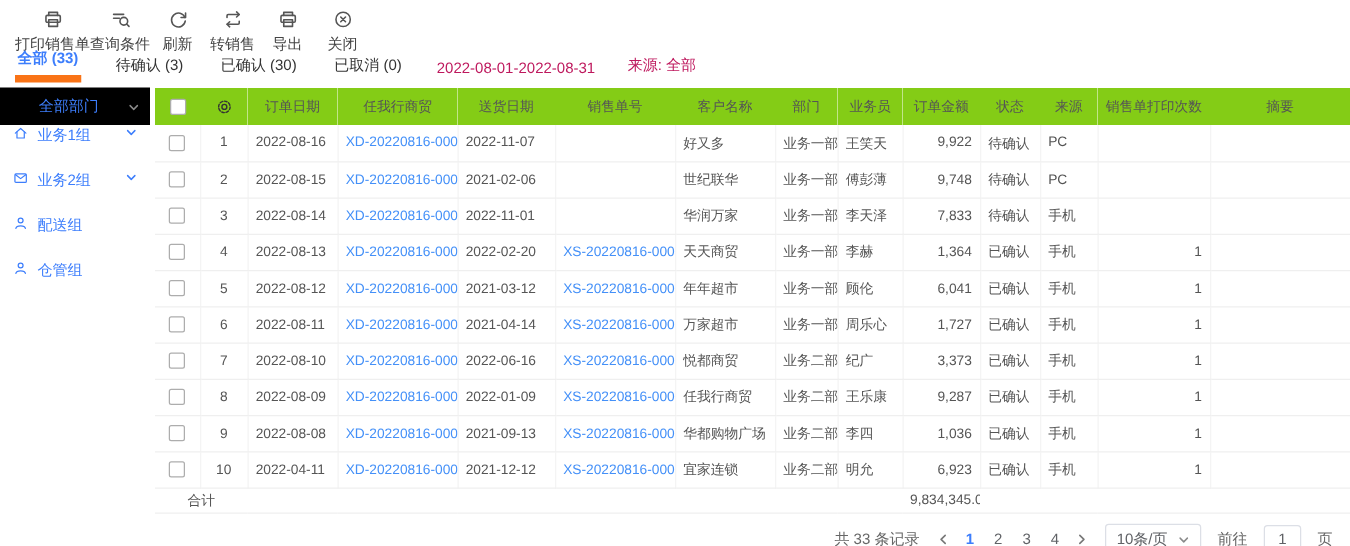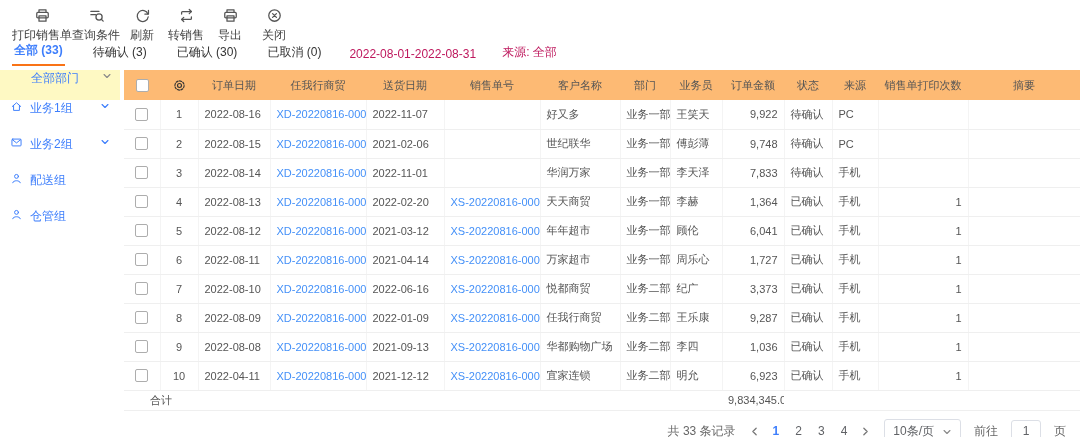--- a/index.html
+++ b/index.html
@@ -10,41 +10,41 @@
   .toolbar { display:flex; align-items:flex-start; padding:7px 0 0 12px; height:42px; }
   .tool { display:flex; flex-direction:column; align-items:center; gap:3px;
           font-size:12px; color:#444; cursor:pointer; min-width:44px; }
   .tool .ticon { width:17px; height:17px; color:#555; display:block; }
   .tool svg { width:17px; height:17px; display:block; }
 
   
   .tabsrow { display:flex; align-items:flex-end; gap:26px; padding:0 0 0 12px; height:24px;
              font-size:12px; color:#333; }
   .tab { padding:0 2px 5px 2px; cursor:pointer; }
-  .tab.active { color:#3D7EFC; font-weight:bold; border-bottom:2px solid #f97316; }
+  .tab.active { color:#3D7EFC; font-weight:bold; border-bottom:6px solid #f97316; }
   .tabinfo { padding-bottom:5px; color:#be185d; }
 
   
   .main { display:flex; margin-top:4px; }
 
   .sidebar { width:120px; flex:0 0 120px; margin-right:4px; }
-  .side-head { height:30px; background:#fef9c3; display:flex; align-items:flex-start;
+  .side-head { height:30px; background:#000000; display:flex; align-items:center;
                font-size:12px; color:#3D7EFC; padding:0 8px; cursor:pointer; }
   .side-head .shlabel { flex:1; text-align:center; }
   .side-item { height:36px; display:flex; align-items:flex-start; gap:7px; padding:0 10px;
                font-size:12px; color:#3D7EFC; cursor:pointer; }
   .side-item .sicon { width:13px; height:13px; color:#3D7EFC; }
   .side-item .slabel { flex:1; }
   .chev { width:10px; height:10px; color:#8a8a8a; }
   .side-item .chev { color:#3D7EFC; }
 
   
   .tablewrap { width:956px; }
   table { border-collapse:collapse; table-layout:fixed; width:956px; font-size:11px; }
-  thead th { background:#fdba74; height:30px; font-weight:normal; color:#555; text-align:center;
+  thead th { background:#84cc16; height:30px; font-weight:normal; color:#555; text-align:center;
              overflow:hidden; white-space:nowrap; }
   tbody td { height:29px; border-bottom:1px solid #efefef; border-right:1px solid #f4f4f4;
              color:#555; padding:0 6px; overflow:hidden; white-space:nowrap; }
   tbody td:last-child { border-right:none; }
   td.c { text-align:center; } td.r { text-align:right; }
   a.lnk { color:#4490F8; text-decoration:none; cursor:pointer; }
   .cbx { display:inline-block; width:13px; height:13px; border:1px solid #adadad;
          border-radius:2px; background:#fff; vertical-align:middle; cursor:pointer; }
   .gearwrap { width:15px; height:15px; color:#333; display:inline-block; vertical-align:middle; }
   tr.totalrow td { height:20px; border-right:none; color:#555; }

